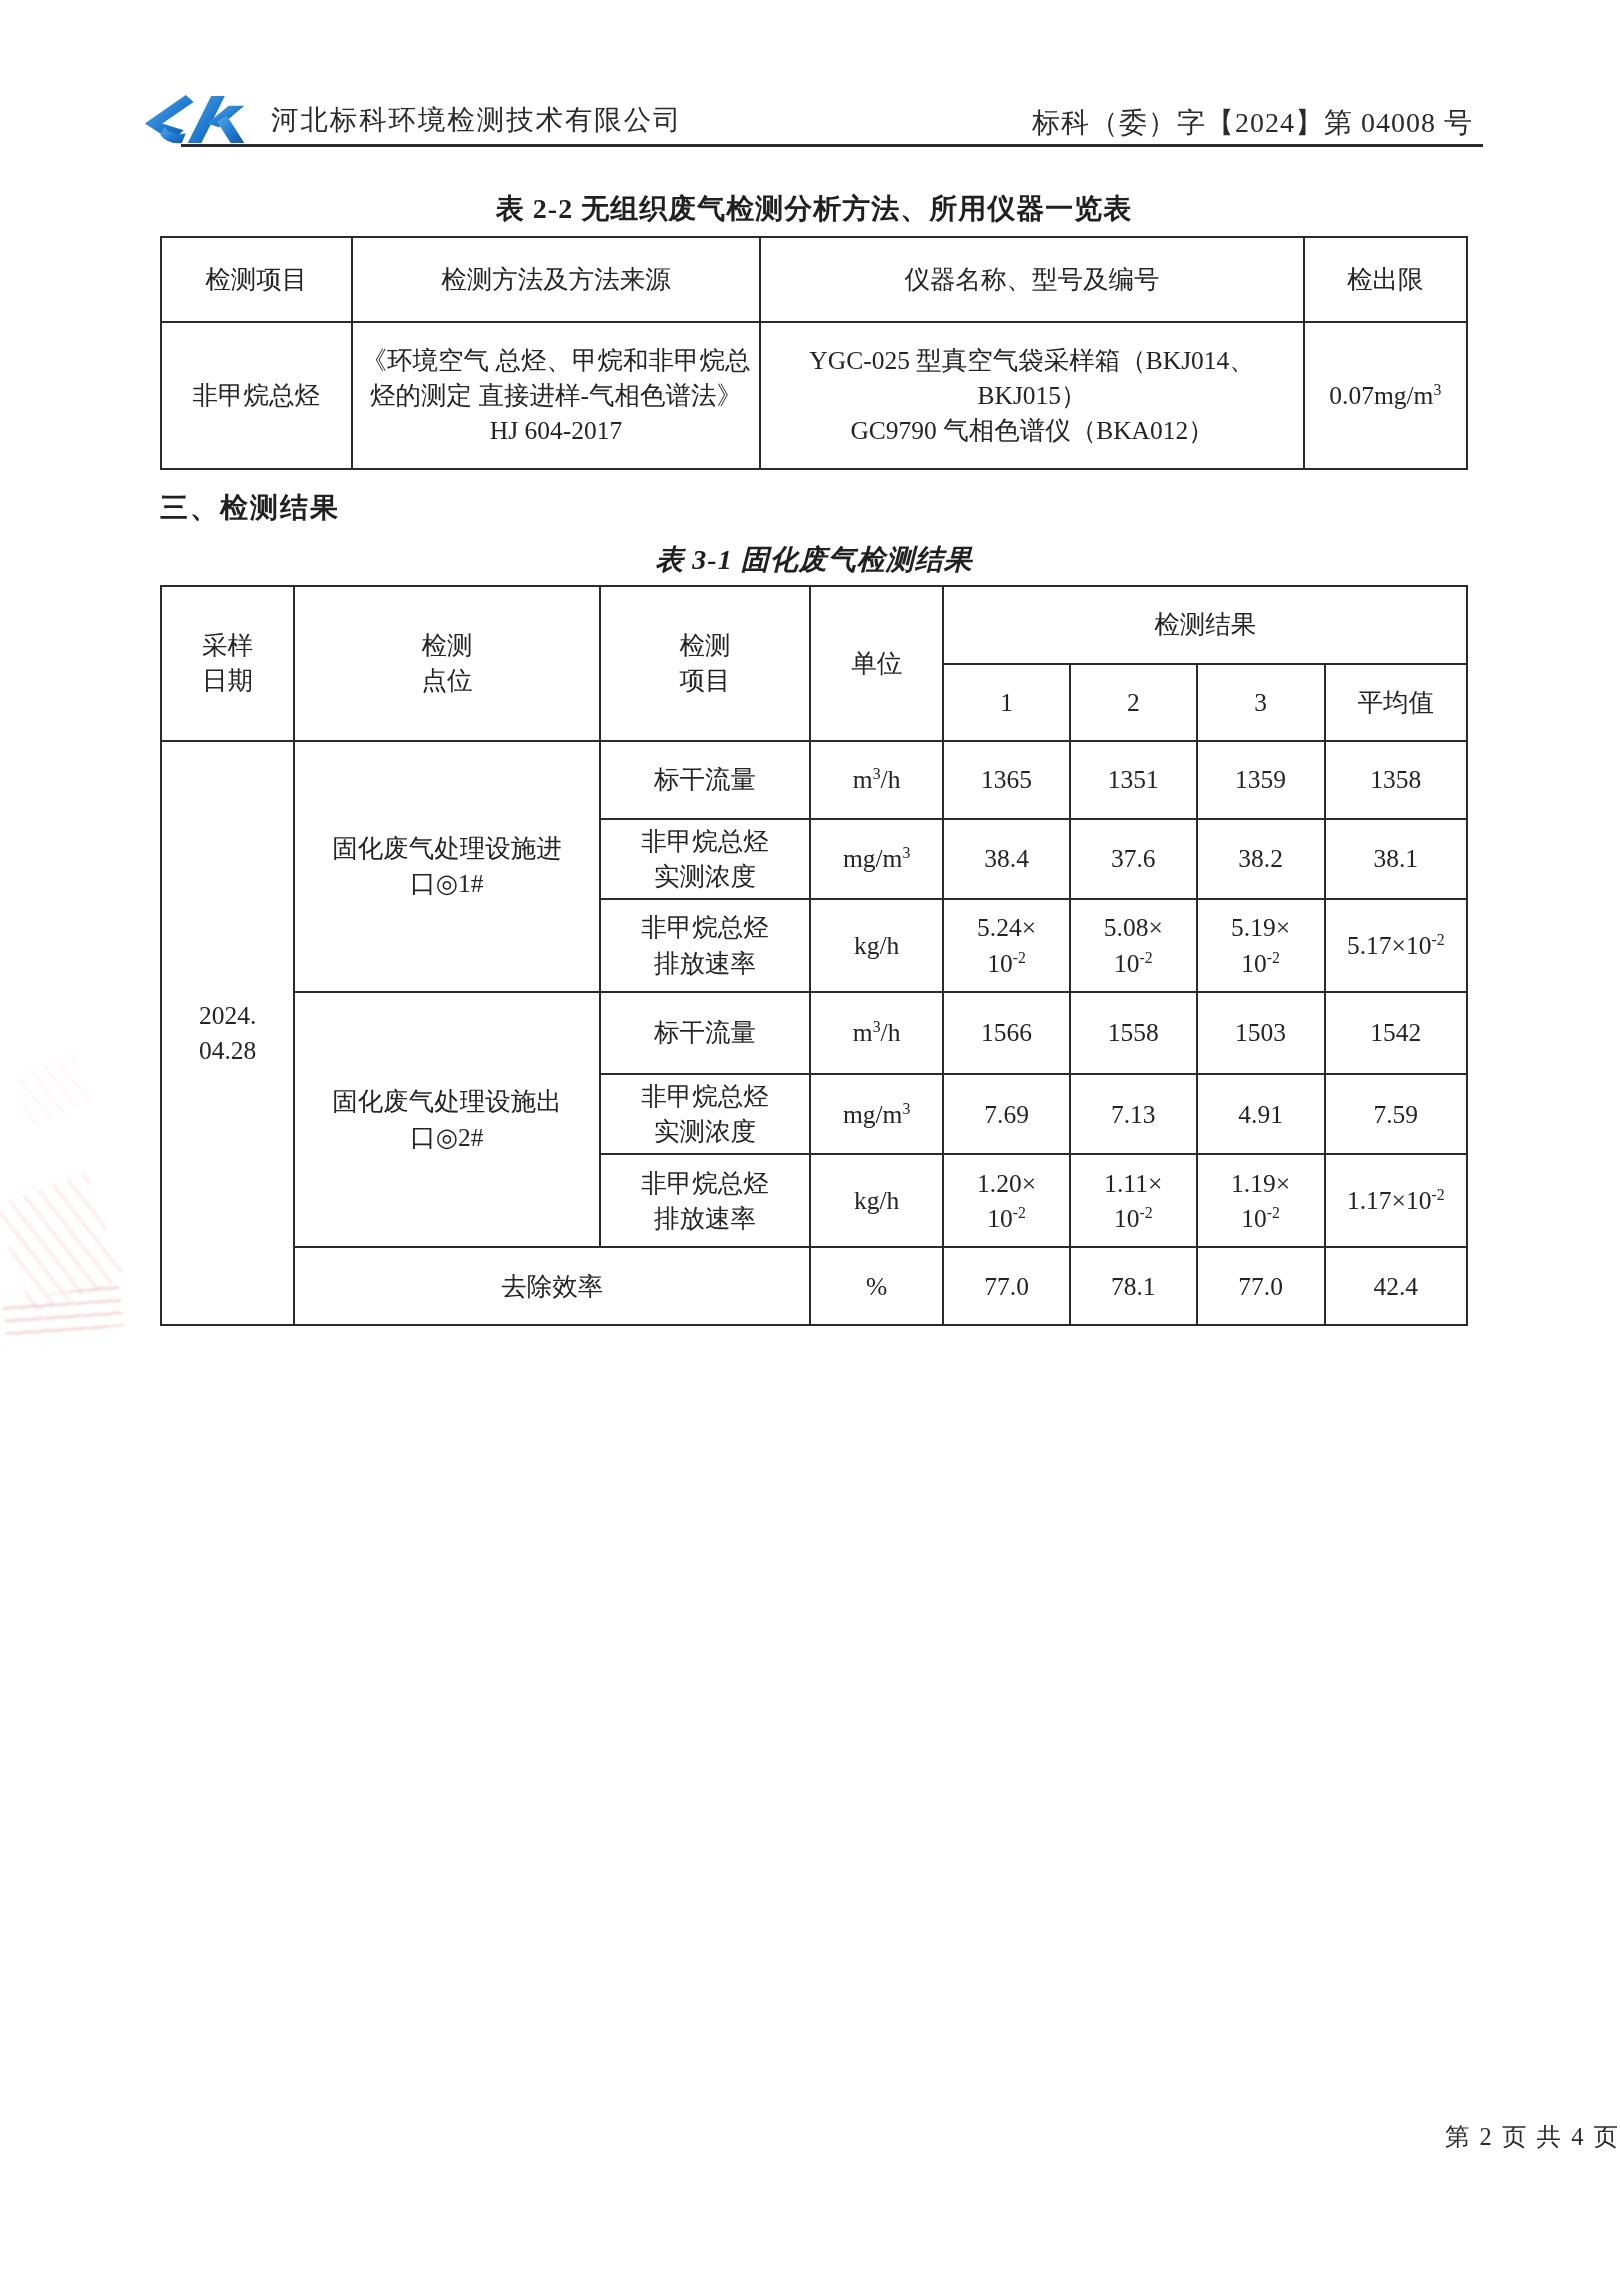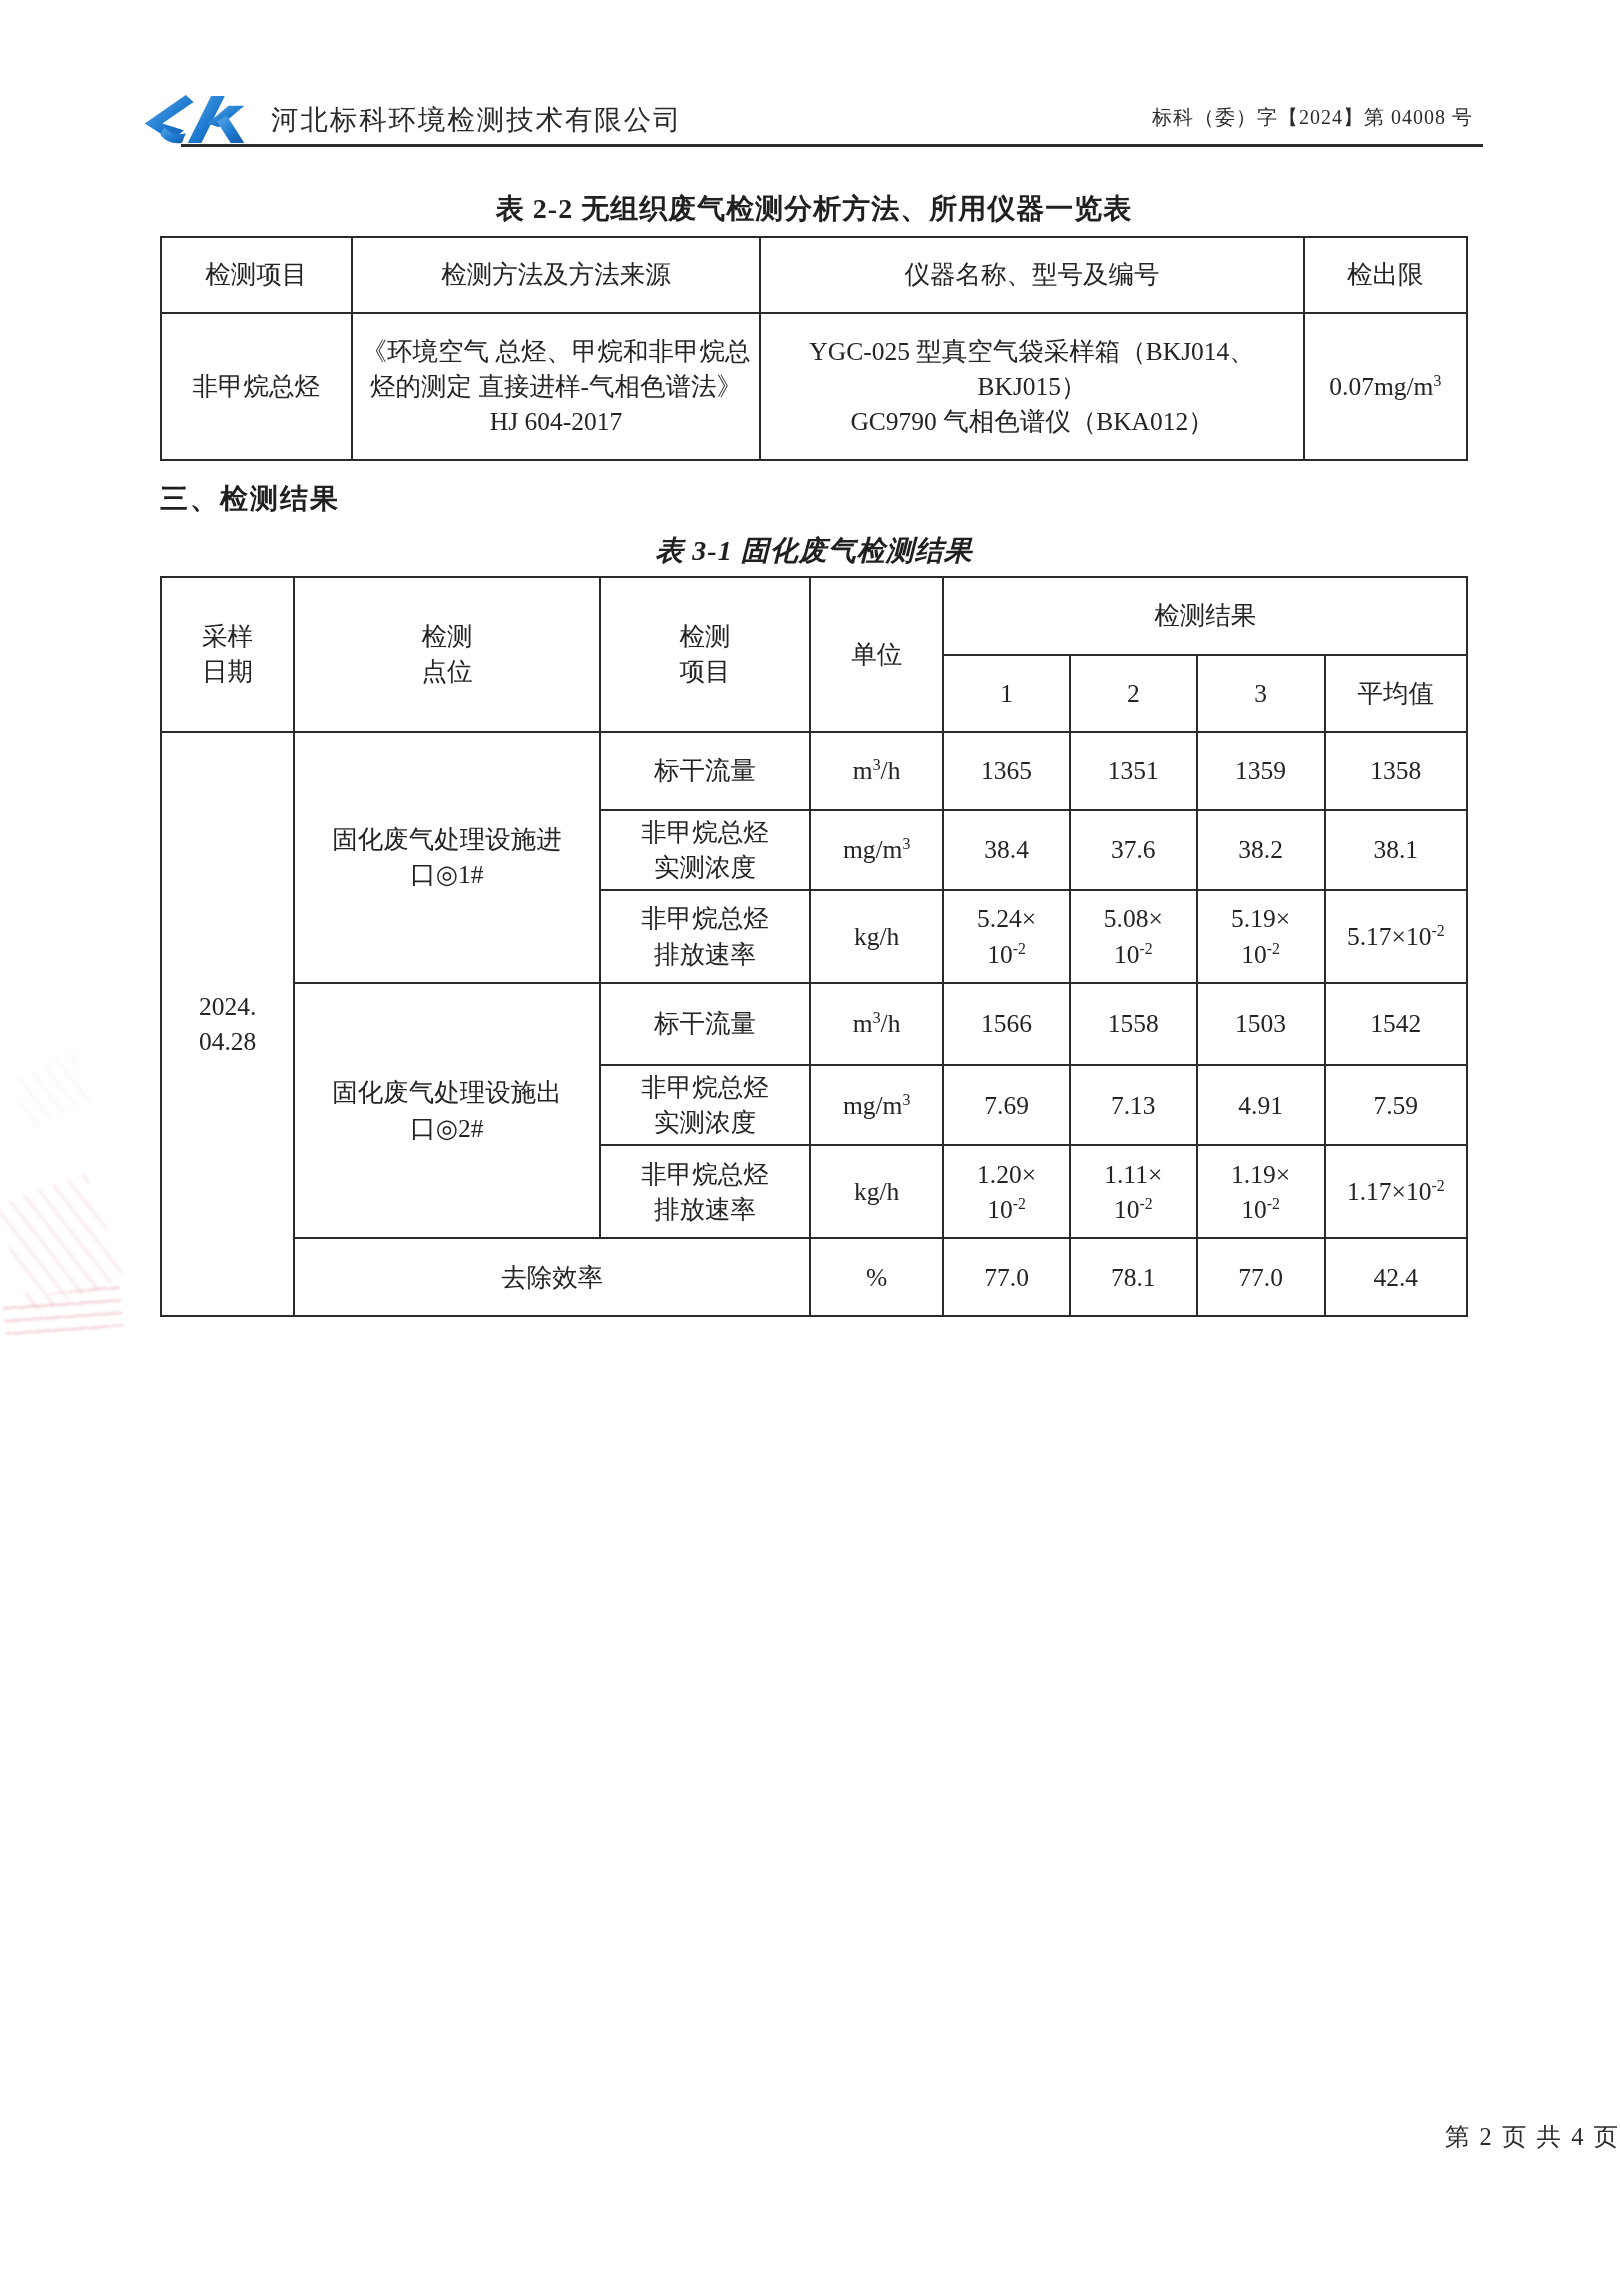--- a/index.html
+++ b/index.html
@@ -6,41 +6,41 @@
   body{
     width:1620px;height:2292px;background:#ffffff;position:relative;
     font-family:"Liberation Serif","DejaVu Serif",serif;color:#1f1f1f;
     -webkit-font-smoothing:antialiased;
   }
   .page{position:absolute;inset:0;overflow:hidden;}
 
   
   .hdr-logo{position:absolute;left:135px;top:94px;width:123px;height:51px;}
   .hdr-company{position:absolute;left:271px;top:102px;font-size:27.4px;letter-spacing:2px;color:#2a2a2a;}
-  .hdr-docnum{position:absolute;right:147px;top:104px;font-size:20px;letter-spacing:1px;color:#2a2a2a;}
+  .hdr-docnum{position:absolute;right:147px;top:104px;font-size:28px;letter-spacing:1px;color:#2a2a2a;}
   .hdr-rule{position:absolute;left:181px;top:144px;width:1302px;height:2.9px;background:#2b2b2b;}
 
   
   .content{position:absolute;left:160px;top:190px;width:1308px;}
   .tbl-title{font-weight:bold;font-size:28px;text-align:center;color:#202020;margin:0 0 7.8px 0;letter-spacing:1px;}
   .section-heading{font-weight:bold;font-size:28px;color:#202020;margin:19.6px 0 9.8px 0;letter-spacing:2px;}
   .t31-title{margin-top:13.7px;font-style:italic;}
 
   table{width:100%;border-collapse:collapse;table-layout:fixed;}
   .tbl{border:2.9px solid #222222;}
   td{
     border:2px solid #2a2a2a;text-align:center;vertical-align:middle;
     font-size:25.5px;line-height:1.38;padding:3.9px 5.9px;color:#242424;
     word-break:break-word;
   }
   td.left{text-align:left;padding-left:21.6px;}
   sup{font-size:0.62em;}
 
   
-  .h73{height:76px}.h150{height:147px}
+  .h73{height:85px}.h150{height:147px}
   .h78{height:76px}.h76{height:74px}
   .h80{height:78px}.h79{height:77px}
   .h81{height:79px}.h84{height:82px}.h95{height:93px}
   .join{margin-top:-2px;}  
 
   
   .footer{position:absolute;left:0;top:2120px;width:100%;text-align:right;
     font-size:24.5px;color:#2a2a2a;letter-spacing:2px;}
 
   

